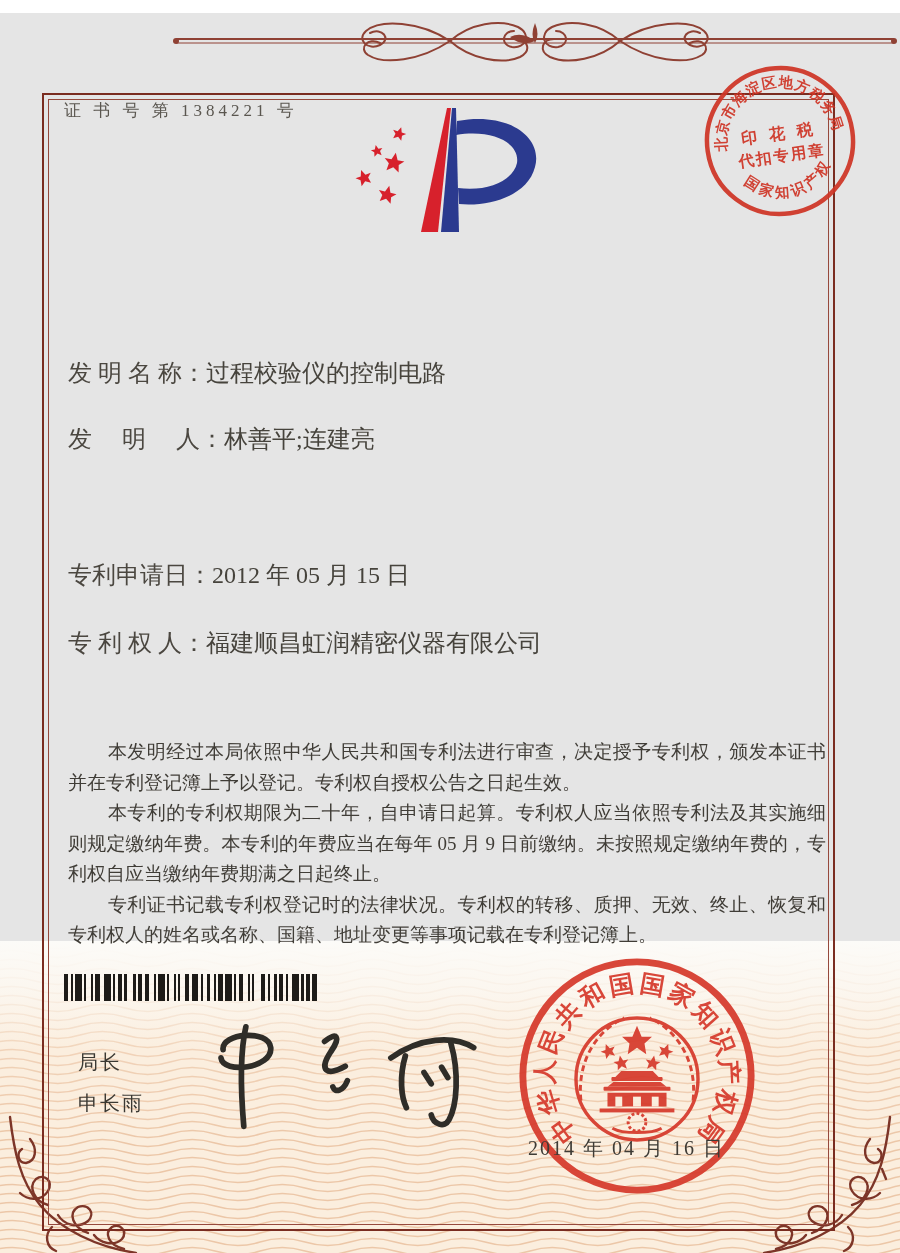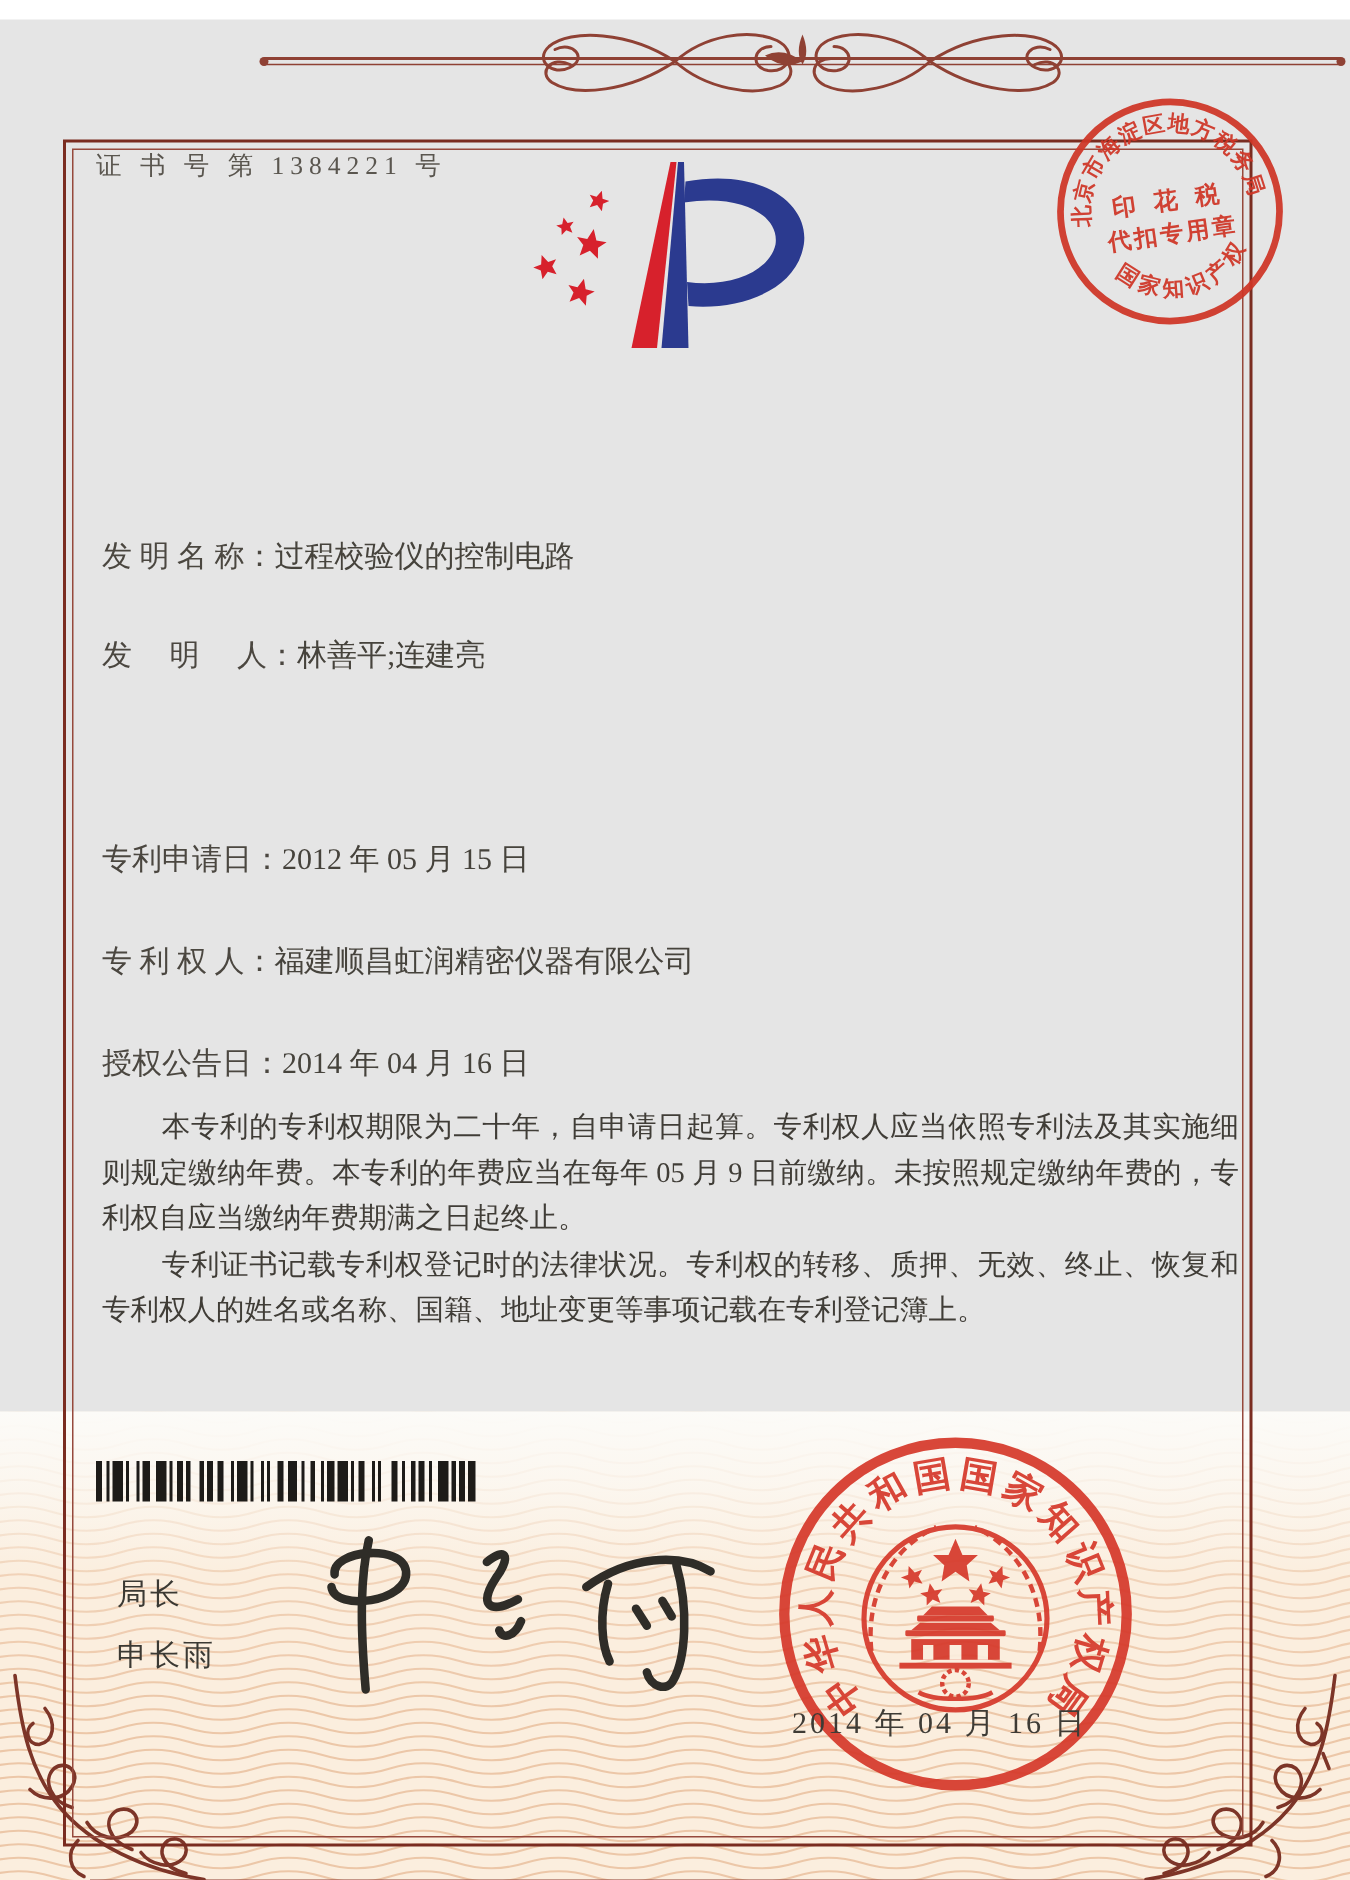--- a/index.html
+++ b/index.html
@@ -15,21 +15,21 @@
   
   .frame-outer{position:absolute;left:42px;top:80px;width:789px;height:1134px;
     border:2.5px solid #7a2c20;z-index:2;pointer-events:none;}
   .frame-inner{position:absolute;left:4px;top:4px;right:4px;bottom:4px;border:1px solid #96493c;}
   .ornament{position:absolute;z-index:2;pointer-events:none;}
   
   .content{position:absolute;z-index:3;color:#45423d;}
   #cert-number{left:64px;top:86px;font-size:17px;letter-spacing:4px;color:#5a564f;}
   #title{left:42px;top:220px;width:789px;text-align:center;font-size:40px;
     letter-spacing:27px;text-indent:27px;color:#35332f;font-weight:500;}
-  .field{left:68px;width:740px;font-size:20px;white-space:nowrap;}
+  .field{left:68px;width:740px;font-size:24px;white-space:nowrap;}
   .field .lab{color:#4b4740;}
   .field .val{color:#46433c;}
   #field-0{top:344px}#field-1{top:410px}#field-2{top:478px}
   #field-3{top:546px}#field-4{top:614px}#field-5{top:682px}
   #paragraphs{left:68px;top:724px;width:758px;font-size:19px;line-height:30.5px;
     text-align:justify;color:#403d37;}
   #paragraphs p{margin:0;text-indent:2.1em;}
   #barcode{left:64px;top:961px;width:253px;height:27px;display:flex;z-index:3;}
   #barcode .bar{background:#1d1b18;height:100%;}
   #barcode .gap{background:transparent;height:100%;}
@@ -187,25 +187,23 @@
   </div>
   <div class="content field" id="field-1">
     <span class="lab">发　 明　 人：</span><span class="val">林善平;连建亮</span>
   </div>
   <div class="content field" id="field-3">
     <span class="lab">专利申请日：</span><span class="val">2012 年 05 月 15 日</span>
   </div>
   <div class="content field" id="field-4">
     <span class="lab">专 利 权 人：</span><span class="val">福建顺昌虹润精密仪器有限公司</span>
   </div>
-  <div class="content field" id="field-5">
-    <span class="lab">授权公告日：</span><span class="val">2014 年 04 月 16 日</span>
-  </div>
 
   <div class="content" id="paragraphs">
+    <p>本发明经过本局依照中华人民共和国专利法进行审查，决定授予专利权，颁发本证书并在专利登记簿上予以登记。专利权自授权公告之日起生效。</p>
     <p>本专利的专利权期限为二十年，自申请日起算。专利权人应当依照专利法及其实施细则规定缴纳年费。本专利的年费应当在每年 05 月 9 日前缴纳。未按照规定缴纳年费的，专利权自应当缴纳年费期满之日起终止。</p>
     <p>专利证书记载专利权登记时的法律状况。专利权的转移、质押、无效、终止、恢复和专利权人的姓名或名称、国籍、地址变更等事项记载在专利登记簿上。</p>
   </div>
 
   <div class="content" id="barcode">
       <div class="bar" style="flex-grow: 2;"></div>
       <div class="gap" style="flex-grow: 1;"></div>
       <div class="bar" style="flex-grow: 1;"></div>
       <div class="gap" style="flex-grow: 1;"></div>
       <div class="bar" style="flex-grow: 3;"></div>

